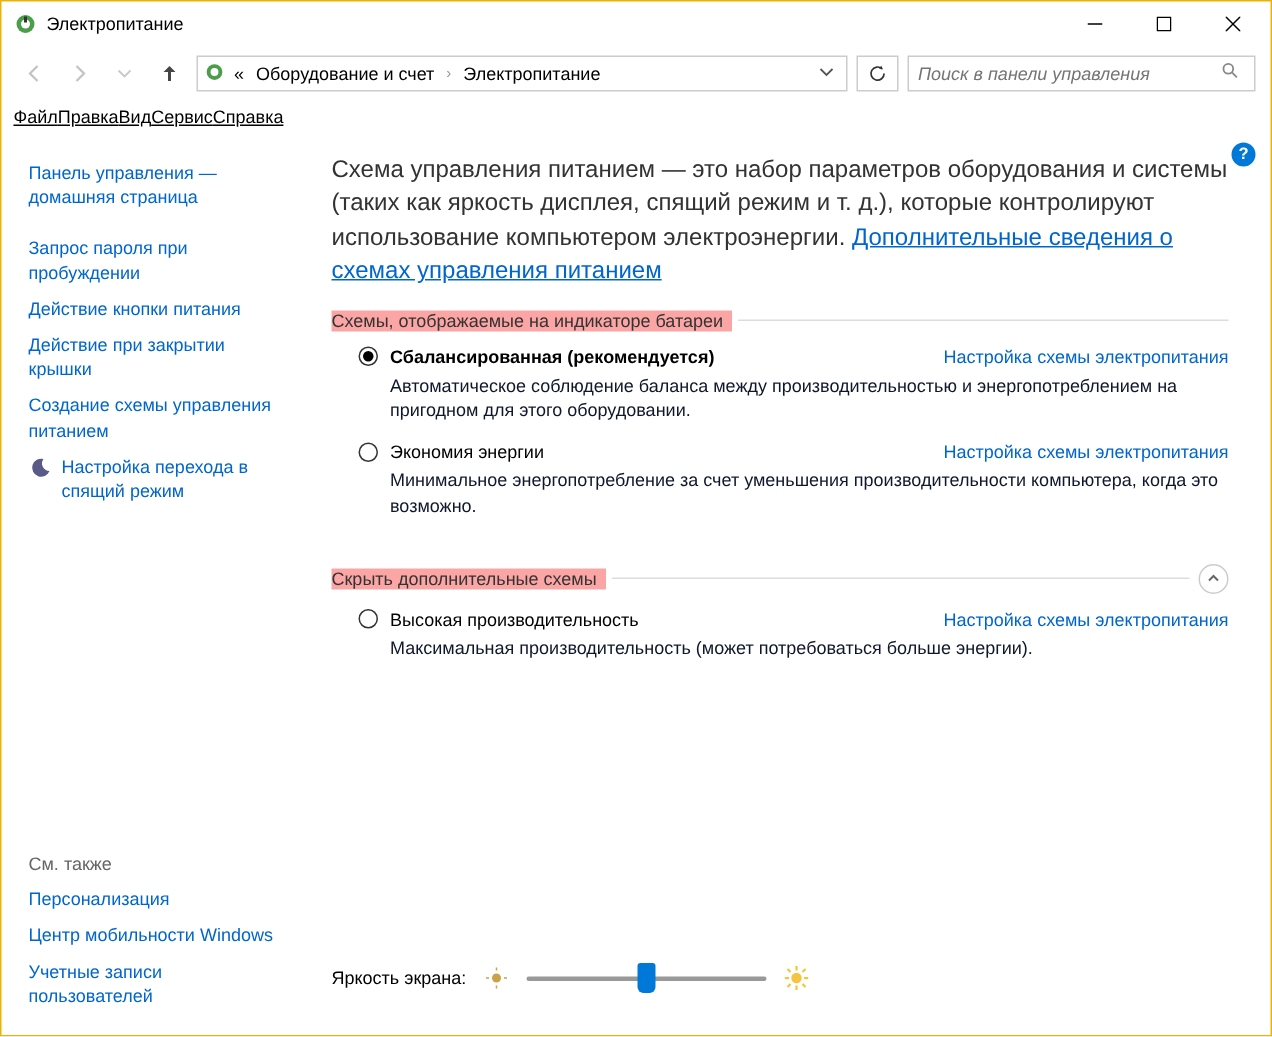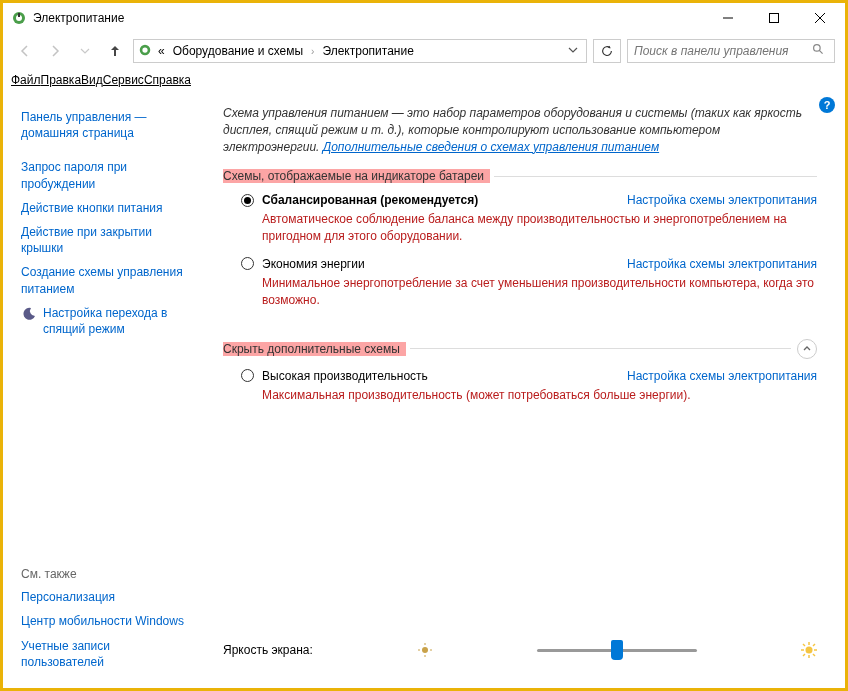--- a/index.html
+++ b/index.html
@@ -1,65 +1,65 @@
 <!DOCTYPE html>
 <html><head>
 <meta charset="utf-8">
 <style>
 * { box-sizing: border-box; margin: 0; padding: 0; }
 body { font-family: "Segoe UI", Tahoma, sans-serif; font-size: 12px; background: #fff; }
-.window { width: 848px; height: 691px; border: 3px solid #eab308; position: relative; display: flex; flex-direction: column; background: #fff; }
+.window { width: 848px; height: 691px; border: 1px solid #eab308; position: relative; display: flex; flex-direction: column; background: #fff; }
 .titlebar { height: 30px; display: flex; align-items: center; padding: 0 2px 0 8px; }
 .titlebar .icon { width: 16px; height: 16px; margin-right: 6px; }
 .titlebar .title { flex: 1; font-size: 12px; color: #000; }
 .titlebar .winbtns { display: flex; }
 .titlebar .winbtn { width: 46px; height: 30px; display: flex; align-items: center; justify-content: center; cursor: pointer; }
 .titlebar .winbtn svg { stroke: #000; }
 .navbar { height: 36px; display: flex; align-items: center; padding: 0 10px; gap: 6px; }
 .navbtn { width: 24px; height: 24px; display: flex; align-items: center; justify-content: center; opacity: 0.35; }
 .navbtn.up { opacity: 0.9; }
 .addressbar { flex: 1; height: 24px; border: 1px solid #ccc; display: flex; align-items: center; padding: 0 4px; gap: 4px; background: #fff; }
 .addressbar .crumb { color: #000; padding: 0 2px; }
 .addressbar .sep { color: #999; font-size: 10px; padding: 0 2px; }
 .addressbar .drop { margin-left: auto; color: #555; width: 18px; text-align: center; }
 .refresh { width: 28px; height: 24px; border: 1px solid #ccc; display: flex; align-items: center; justify-content: center; }
-.searchbox { width: 208px; height: 24px; border: 1px solid #ccc; display: flex; align-items: center; padding: 0 6px; color: #888; background: #fff; }
+.searchbox { width: 232px; height: 24px; border: 1px solid #ccc; display: flex; align-items: center; padding: 0 6px; color: #888; background: #fff; }
 .searchbox input { border: none; outline: none; flex: 1; color: #888; font-size: 12px; font-style: italic; }
 .searchicon { width: 16px; color: #777; }
 .menubar { height: 22px; display: flex; align-items: center; padding: 0 8px; }
 .menubar span { font-size: 12px; color: #000; text-decoration: underline; text-decoration-color: transparent; }
 .menubar span .uline { text-decoration: underline; }
 .content { flex: 1; display: flex; position: relative; overflow: hidden; }
 .helpicon { position: absolute; top: 6px; right: 10px; width: 16px; height: 16px; border-radius: 50%; background: #0078d7; color: #fff; font-size: 11px; display: flex; align-items: center; justify-content: center; font-weight: bold; }
 .sidebar { width: 210px; padding: 18px 10px 10px 18px; display: flex; flex-direction: column; }
 .sidebar .sec { margin-bottom: 8px; }
 .sidebar a { color: #0066cc; text-decoration: none; display: block; line-height: 1.35; font-size: 12px; }
 .sidebar .withicon { display: flex; gap: 6px; align-items: flex-start; }
 .sidebar .sideicon { width: 16px; height: 16px; flex-shrink: 0; margin-top: 1px; }
 .sidebar .spacer { flex: 1; }
 .sidebar .seealso { color: #666; font-size: 12px; margin-bottom: 8px; }
 .main { flex: 1; padding: 14px 28px 10px 10px; display: flex; flex-direction: column; color: #333; }
 .main h1 { font-size: 14px; font-weight: normal; color: #003399; margin-bottom: 10px; }
-.main .intro { font-size: 12px; line-height: 1.4; margin-bottom: 14px; font-style: italic; }
+.main .intro { font-size: 16px; line-height: 1.4; margin-bottom: 14px; }
 .main .intro a { color: #0066cc; text-decoration: underline; }
 .fieldset { position: relative; margin-bottom: 12px; }
 .fieldset .legend { font-size: 12px; color: #333; background: #fca5a5; padding-right: 6px; display: inline-block; position: relative; z-index: 1; }
 .fieldset .legrow { position: relative; display: flex; align-items: center; }
 .fieldset .legline { height: 1px; background: #ddd; flex: 1; margin-left: 4px; }
 .fieldset .body { padding: 10px 0 6px 18px; }
 .plan { margin-bottom: 12px; }
 .plan .row1 { display: flex; align-items: center; }
 .plan .radio { width: 13px; height: 13px; border: 1px solid #333; border-radius: 50%; margin-right: 8px; position: relative; flex-shrink: 0; }
 .plan .radio.checked::after { content: ""; position: absolute; inset: 2px; background: #000; border-radius: 50%; }
 .plan .name { font-size: 12px; color: #000; }
 .plan .name.bold { font-weight: 600; }
 .plan .settings { margin-left: auto; color: #0066cc; font-size: 12px; text-decoration: none; }
-.plan .desc { font-size: 12px; color: #b91c1c; margin: 4px 0 0 21px; line-height: 1.4; }
+.plan .desc { font-size: 12px; color: #0f172a; margin: 4px 0 0 21px; line-height: 1.4; }
 .expander { width: 20px; height: 20px; border: 1px solid #ccc; border-radius: 50%; display: flex; align-items: center; justify-content: center; color: #666; margin-left: 6px; }
-.footer { margin-top: auto; display: flex; justify-content: space-between; align-items: center; gap: 12px; padding-bottom: 18px; }
+.footer { margin-top: auto; display: flex; justify-content: flex-start; align-items: center; gap: 12px; padding-bottom: 18px; }
 .footer .label { font-size: 12px; color: #000; }
 .slider { width: 160px; height: 20px; position: relative; display: flex; align-items: center; }
 .slider .track { height: 3px; background: #999; width: 100%; border-radius: 2px; }
 .slider .thumb { position: absolute; left: 50%; transform: translateX(-50%); width: 12px; height: 20px; background: #0078d7; border-radius: 2px 2px 4px 4px; }
 .sunicon { width: 16px; height: 16px; }
 </style>
 </head>
 <body>
 
 <div class="window">
@@ -113,21 +113,21 @@
         <svg width="16" height="16" viewBox="0 0 16 16">
           <path d="M8 3 L4 7 L7 7 L7 13 L9 13 L9 7 L12 7 Z" fill="#333"></path>
         </svg>
       </div>
     <div class="addressbar">
       <span><svg width="14" height="14" viewBox="0 0 16 16">
             <circle cx="8" cy="8" r="6" fill="#4a9e4a"></circle>
             <circle cx="8" cy="8" r="3" fill="#fff"></circle>
           </svg></span>
       <span class="crumb">«</span>
-      <span class="crumb">Оборудование и схемы</span>
+      <span class="crumb">Оборудование и счет</span>
       <span class="sep">›</span>
       <span class="crumb">Электропитание</span>
       <span class="drop"><svg width="10" height="10" viewBox="0 0 10 10">
             <path d="M1 3 L5 7 L9 3" fill="none" stroke="#555" stroke-width="1.2"></path>
           </svg></span>
     </div>
     <div class="refresh">
         <svg width="14" height="14" viewBox="0 0 16 16">
           <path d="M13 8 A5 5 0 1 1 11.5 4.5" fill="none" stroke="#333" stroke-width="1.3"></path>
           <path d="M11 2 L12 5 L9 4 Z" fill="#333"></path>

